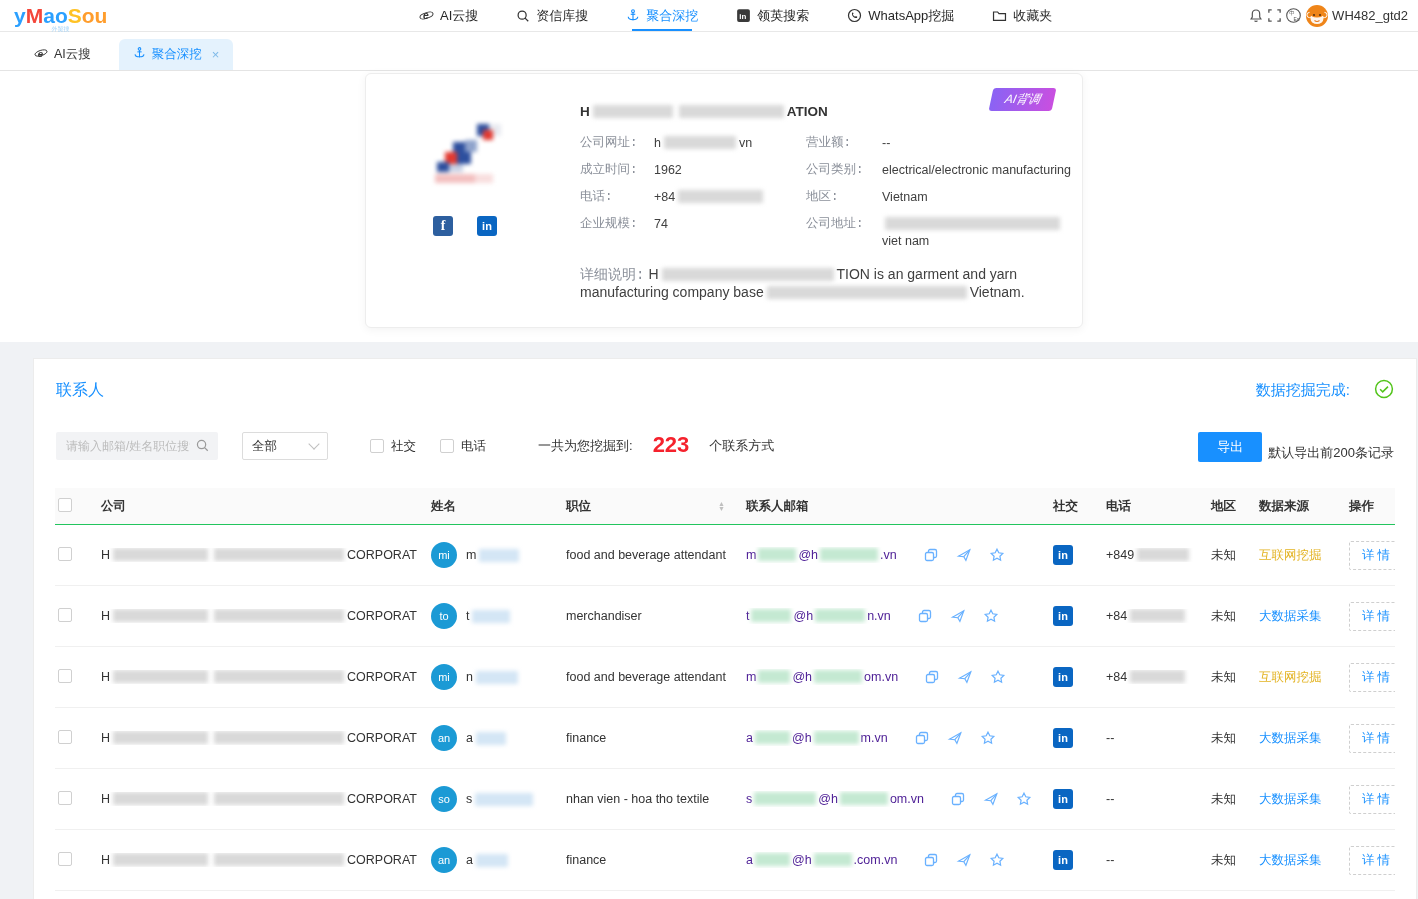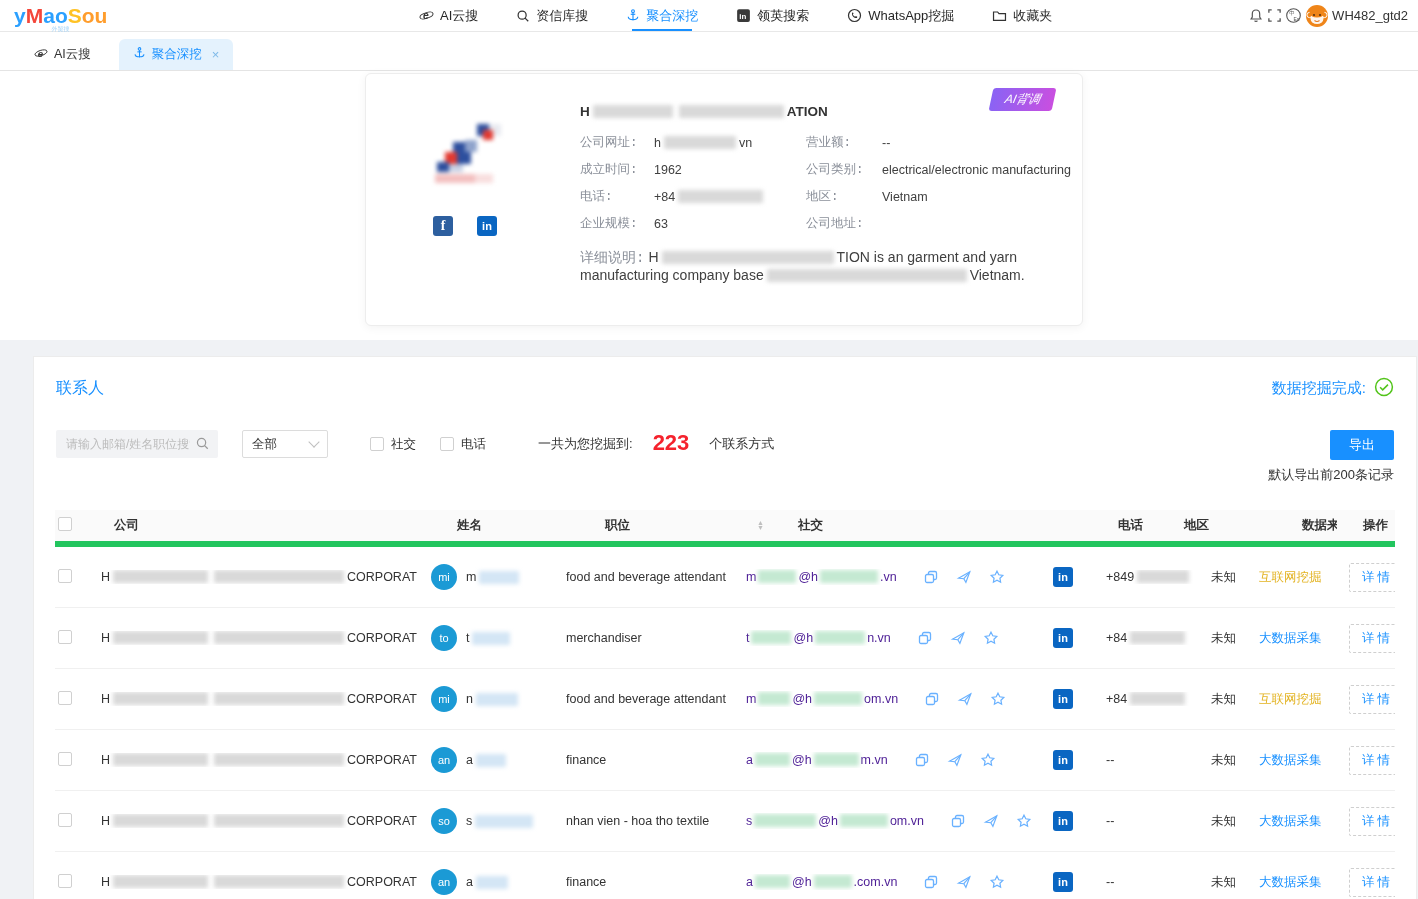--- a/index.html
+++ b/index.html
@@ -65,51 +65,51 @@
   .nredact { background:#d4e6f5; }
   .eredact { display:inline-block; height:13px; background:#c4e9d2; filter:blur(2px);
     border-radius:1px; vertical-align:-2px; margin:0 2px; }
 
   
   .contacts-panel { background:#fff; margin:16px 0 0 33px; width:1384px; height:545px;
     border:1px solid #ececec; }
   .panel-top { display:flex; align-items:center; justify-content:space-between;
     padding:20px 22px 0; }
   .panel-title { color:#1890ff; font-size:16px; }
-  .status { display:flex; align-items:center; gap:8px; color:#1890ff; font-size:15px; }
+  .status { display:flex; align-items:center; gap:24px; color:#1890ff; font-size:15px; }
   .toolbar { display:flex; align-items:flex-start; padding:30px 22px 0; }
   .search-box { position:relative; width:162px; }
   .search-box input { width:162px; height:28px; background:#f2f3f5; border:none;
     border-radius:2px; padding:0 28px 0 10px; font-size:12px; color:#333; outline:none;
     font-family:inherit; }
   .search-box input::placeholder { color:#bcbcbc; }
   .search-ic { position:absolute; right:8px; top:6px; }
   .select { width:86px; height:28px; border:1px solid #dcdcdc; border-radius:2px;
     margin-left:24px; display:flex; align-items:center; justify-content:space-between;
     padding:0 9px; font-size:12.5px; color:#333; cursor:pointer; background:#fff; }
   .chev { width:8px; height:8px; border-right:1.5px solid #bfbfbf; border-bottom:1.5px solid #bfbfbf;
     transform:rotate(45deg); margin-top:-4px; }
   .checks { display:flex; align-items:center; gap:24px; margin-left:42px; height:28px; }
   .chk { display:flex; align-items:center; gap:7px; font-size:12.5px; cursor:pointer; }
   .cb { width:14px; height:14px; border:1px solid #d0d0d0; border-radius:2px; background:#fff;
     display:inline-block; cursor:pointer; flex:none; }
   .summary { margin-left:52px; display:flex; align-items:center; gap:16px; height:28px; font-size:13px; }
   .count { color:#f5222d; font-size:22px; font-weight:bold; margin:0 4px; position:relative; top:-1px; }
-  .export-wrap { margin-left:auto; display:flex; flex-direction:column; align-items:flex-end; gap:6px; }
+  .export-wrap { margin-left:auto; display:flex; flex-direction:row; align-items:flex-end; gap:6px; }
   .export-btn { background:#1890ff; color:#fff; border:none; border-radius:2px;
     font-size:13px; padding:6px 19px; cursor:pointer; font-family:inherit; }
   .export-hint { font-size:13px; color:#333; }
 
   
   .table { margin:26px 21px 0; font-size:12.5px; }
   .thead, .trow { display:grid;
     grid-template-columns:33px 330px 135px 180px 307px 53px 105px 48px 90px 1fr;
     align-items:center; }
   .thead { background:#fafafa; height:37px; font-weight:bold; color:#333;
-    border-bottom:6px solid #22c55e;gap:13px; }
+    border-bottom:1px solid #22c55e; }
   .thead .c, .trow .c { padding-left:13px; white-space:nowrap; overflow:hidden; }
   .thead .check, .trow .check { padding-left:3px; }
   .trow { height:61px; border-bottom:1px solid #f0f0f0; color:#333; }
   .sorter { float:right; margin-right:8px; display:inline-flex; flex-direction:column;
     line-height:5px; font-size:7px; color:#bfbfbf; cursor:pointer; position:relative; top:3px; }
   .avatar { width:26px; height:26px; border-radius:50%; background:#1b9ad5; color:#fff;
     font-size:11px; display:inline-flex; align-items:center; justify-content:center;
     margin-right:9px; vertical-align:middle; flex:none; }
   .name-cell { display:flex; align-items:center; }
   .email-cell { display:flex; align-items:center; }
@@ -283,22 +283,23 @@
           <span class="fvalue">1962</span>
           <span class="flabel">公司类别:</span>
           <span class="fvalue">electrical/electronic manufacturing</span>
 
           <span class="flabel">电话:</span>
           <span class="fvalue"><span>+84</span><span class="redact w85"></span></span>
           <span class="flabel">地区:</span>
           <span class="fvalue">Vietnam</span>
 
           <span class="flabel">企业规模:</span>
-          <span class="fvalue">63</span>
+          <span class="fvalue">74</span>
           <span class="flabel">公司地址:</span>
+          <span class="fvalue"><span class="redact w175"></span><span>viet nam</span></span>
         </div>
         <div class="desc">
           <span class="flabel">详细说明:</span><span>H</span><span class="redact w172"></span><span>TION is an garment and yarn manufacturing company base</span><span class="redact w200"></span><span>Vietnam.</span>
         </div>
       </div>
     </div>
   </div>
 </section>
 
 <section class="contacts-panel">
@@ -344,20 +345,21 @@
       <span class="export-hint">默认导出前200条记录</span>
     </div>
   </div>
 
   <div class="table">
     <div class="thead">
       <div class="c check"><span class="cb"></span></div>
       <div class="c">公司</div>
       <div class="c">姓名</div>
       <div class="c"><span>职位</span><span class="sorter">▲<span>▼</span></span></div>
+      <div class="c">联系人邮箱</div>
       <div class="c">社交</div>
       <div class="c">电话</div>
       <div class="c">地区</div>
       <div class="c">数据来源</div>
       <div class="c">操作</div>
     </div>
     <div id="tbody">
   <div class="trow">
     <div class="c check"><span class="cb"></span></div>
     <div class="c"><span>H</span><span class="redact" style="width: 95px;"></span><span class="redact" style="width: 130px;"></span><span>CORPORATION</span></div>

